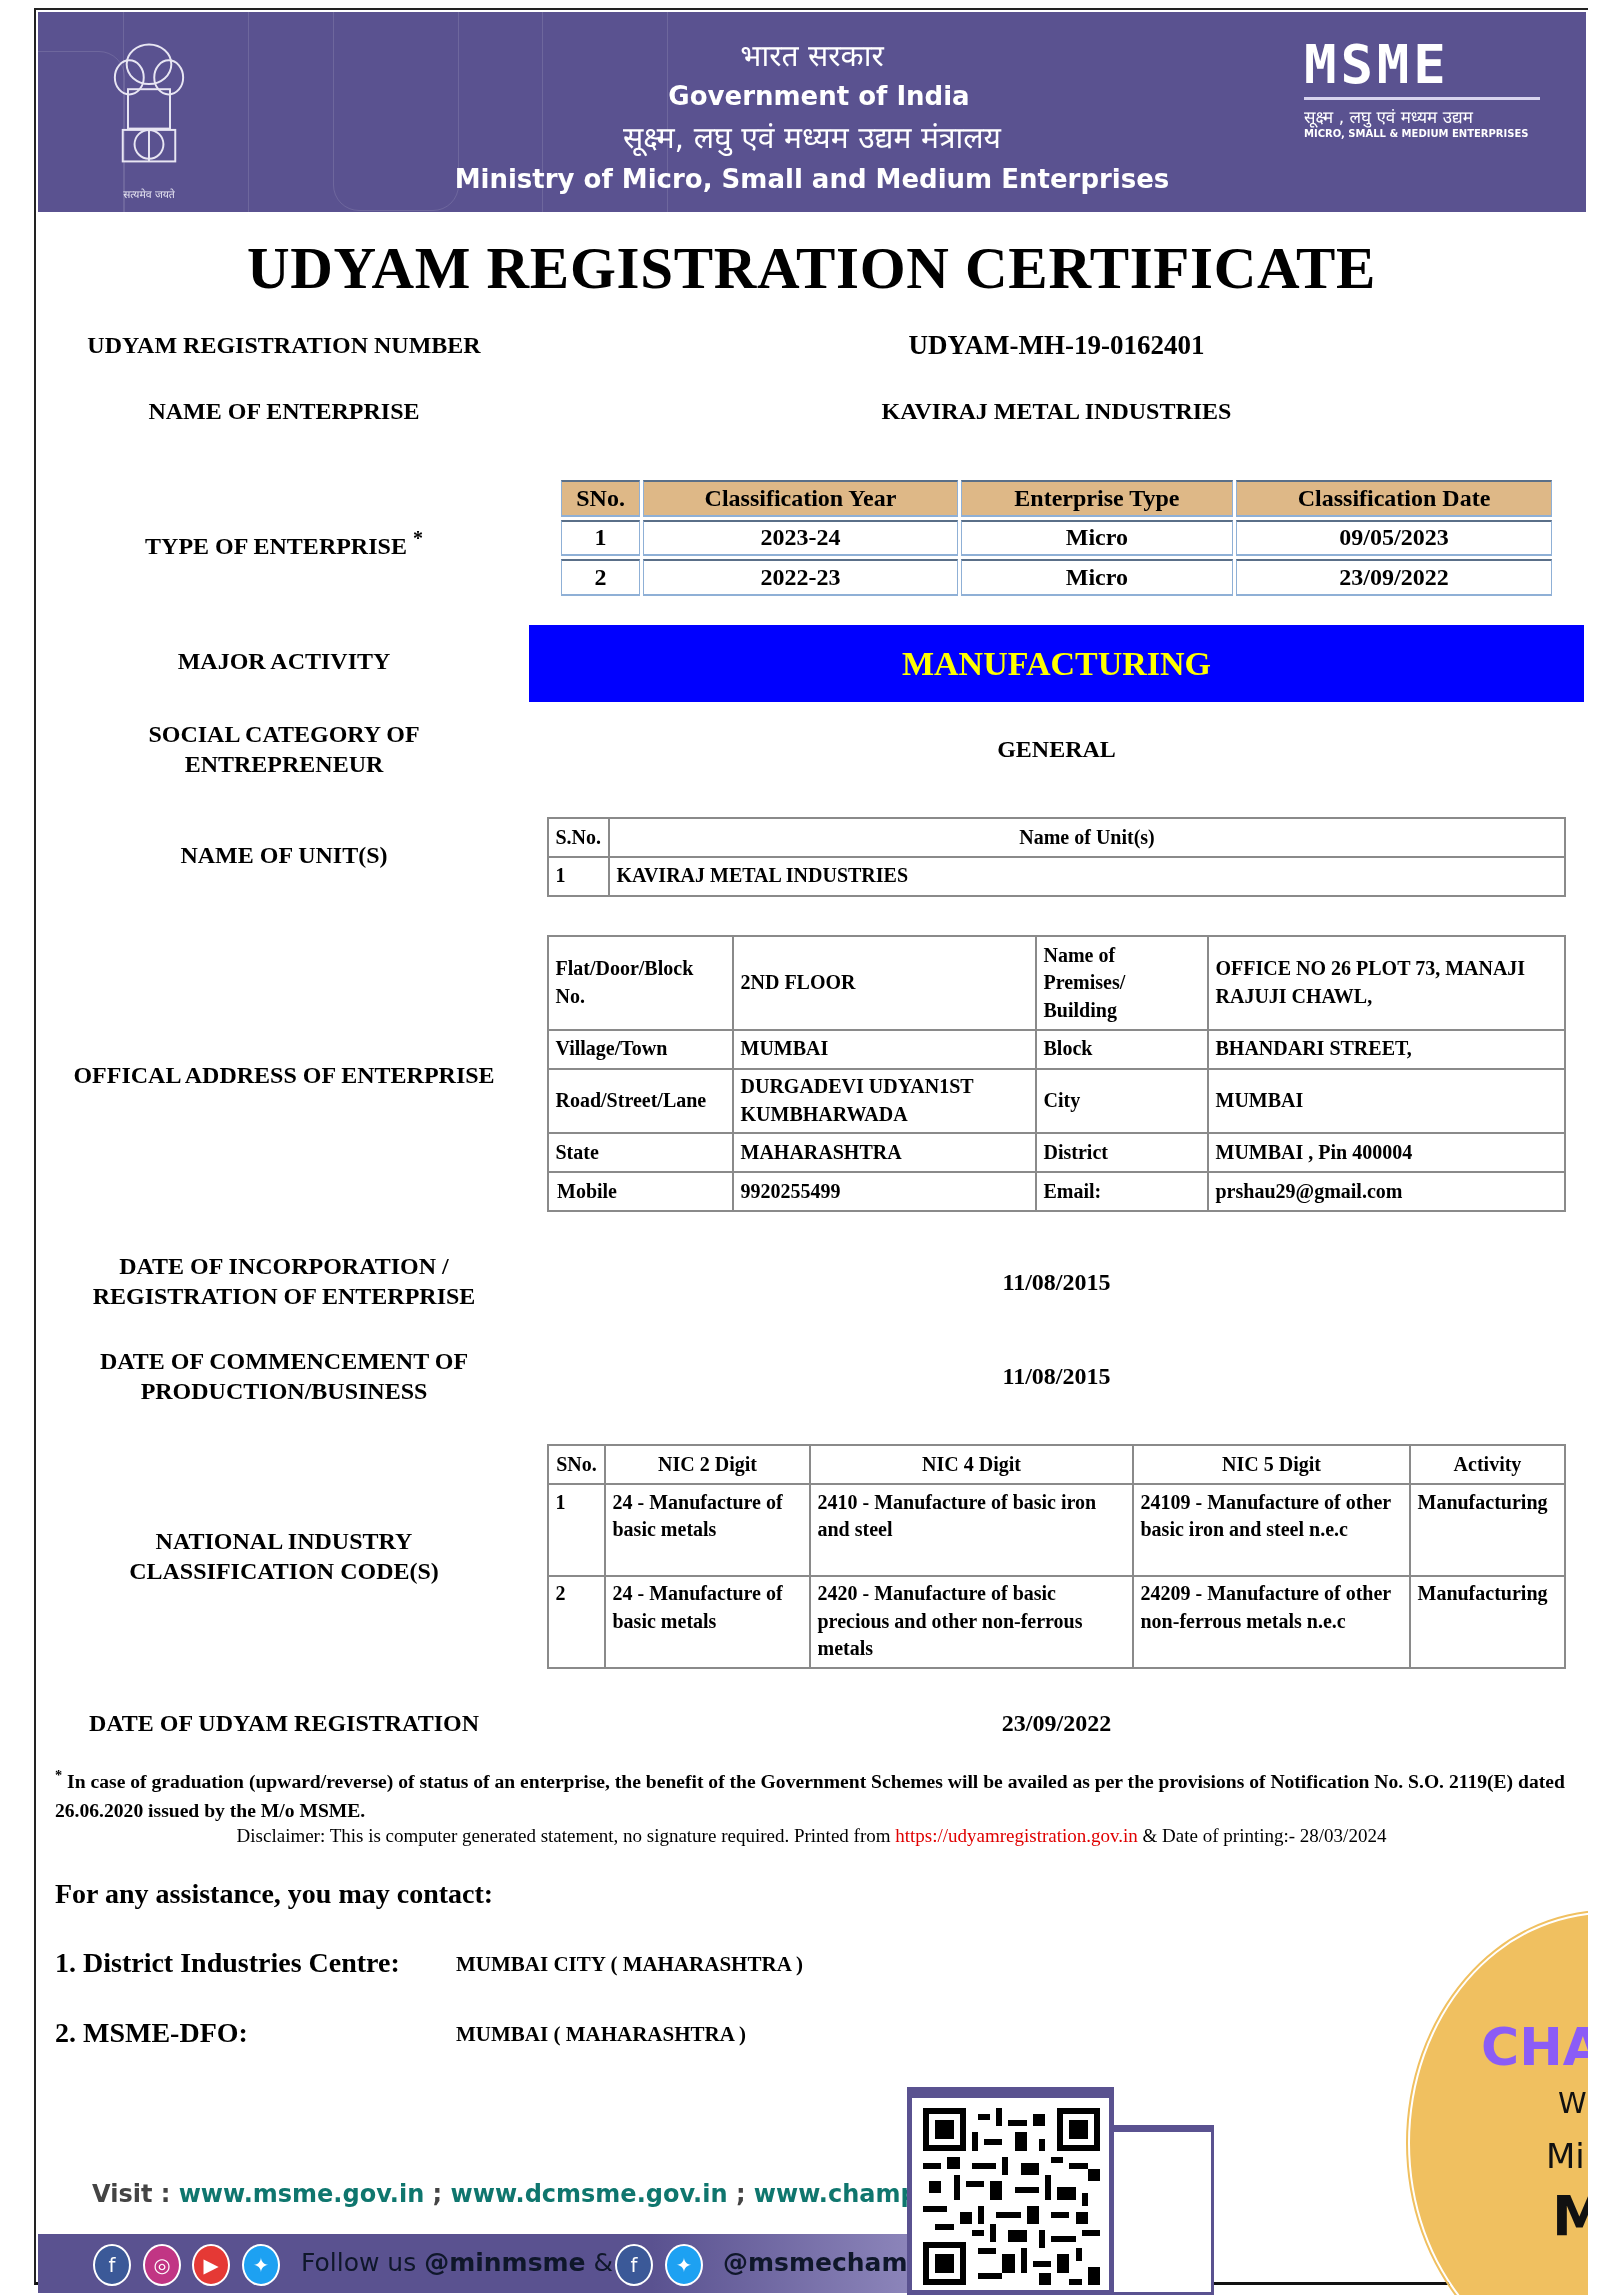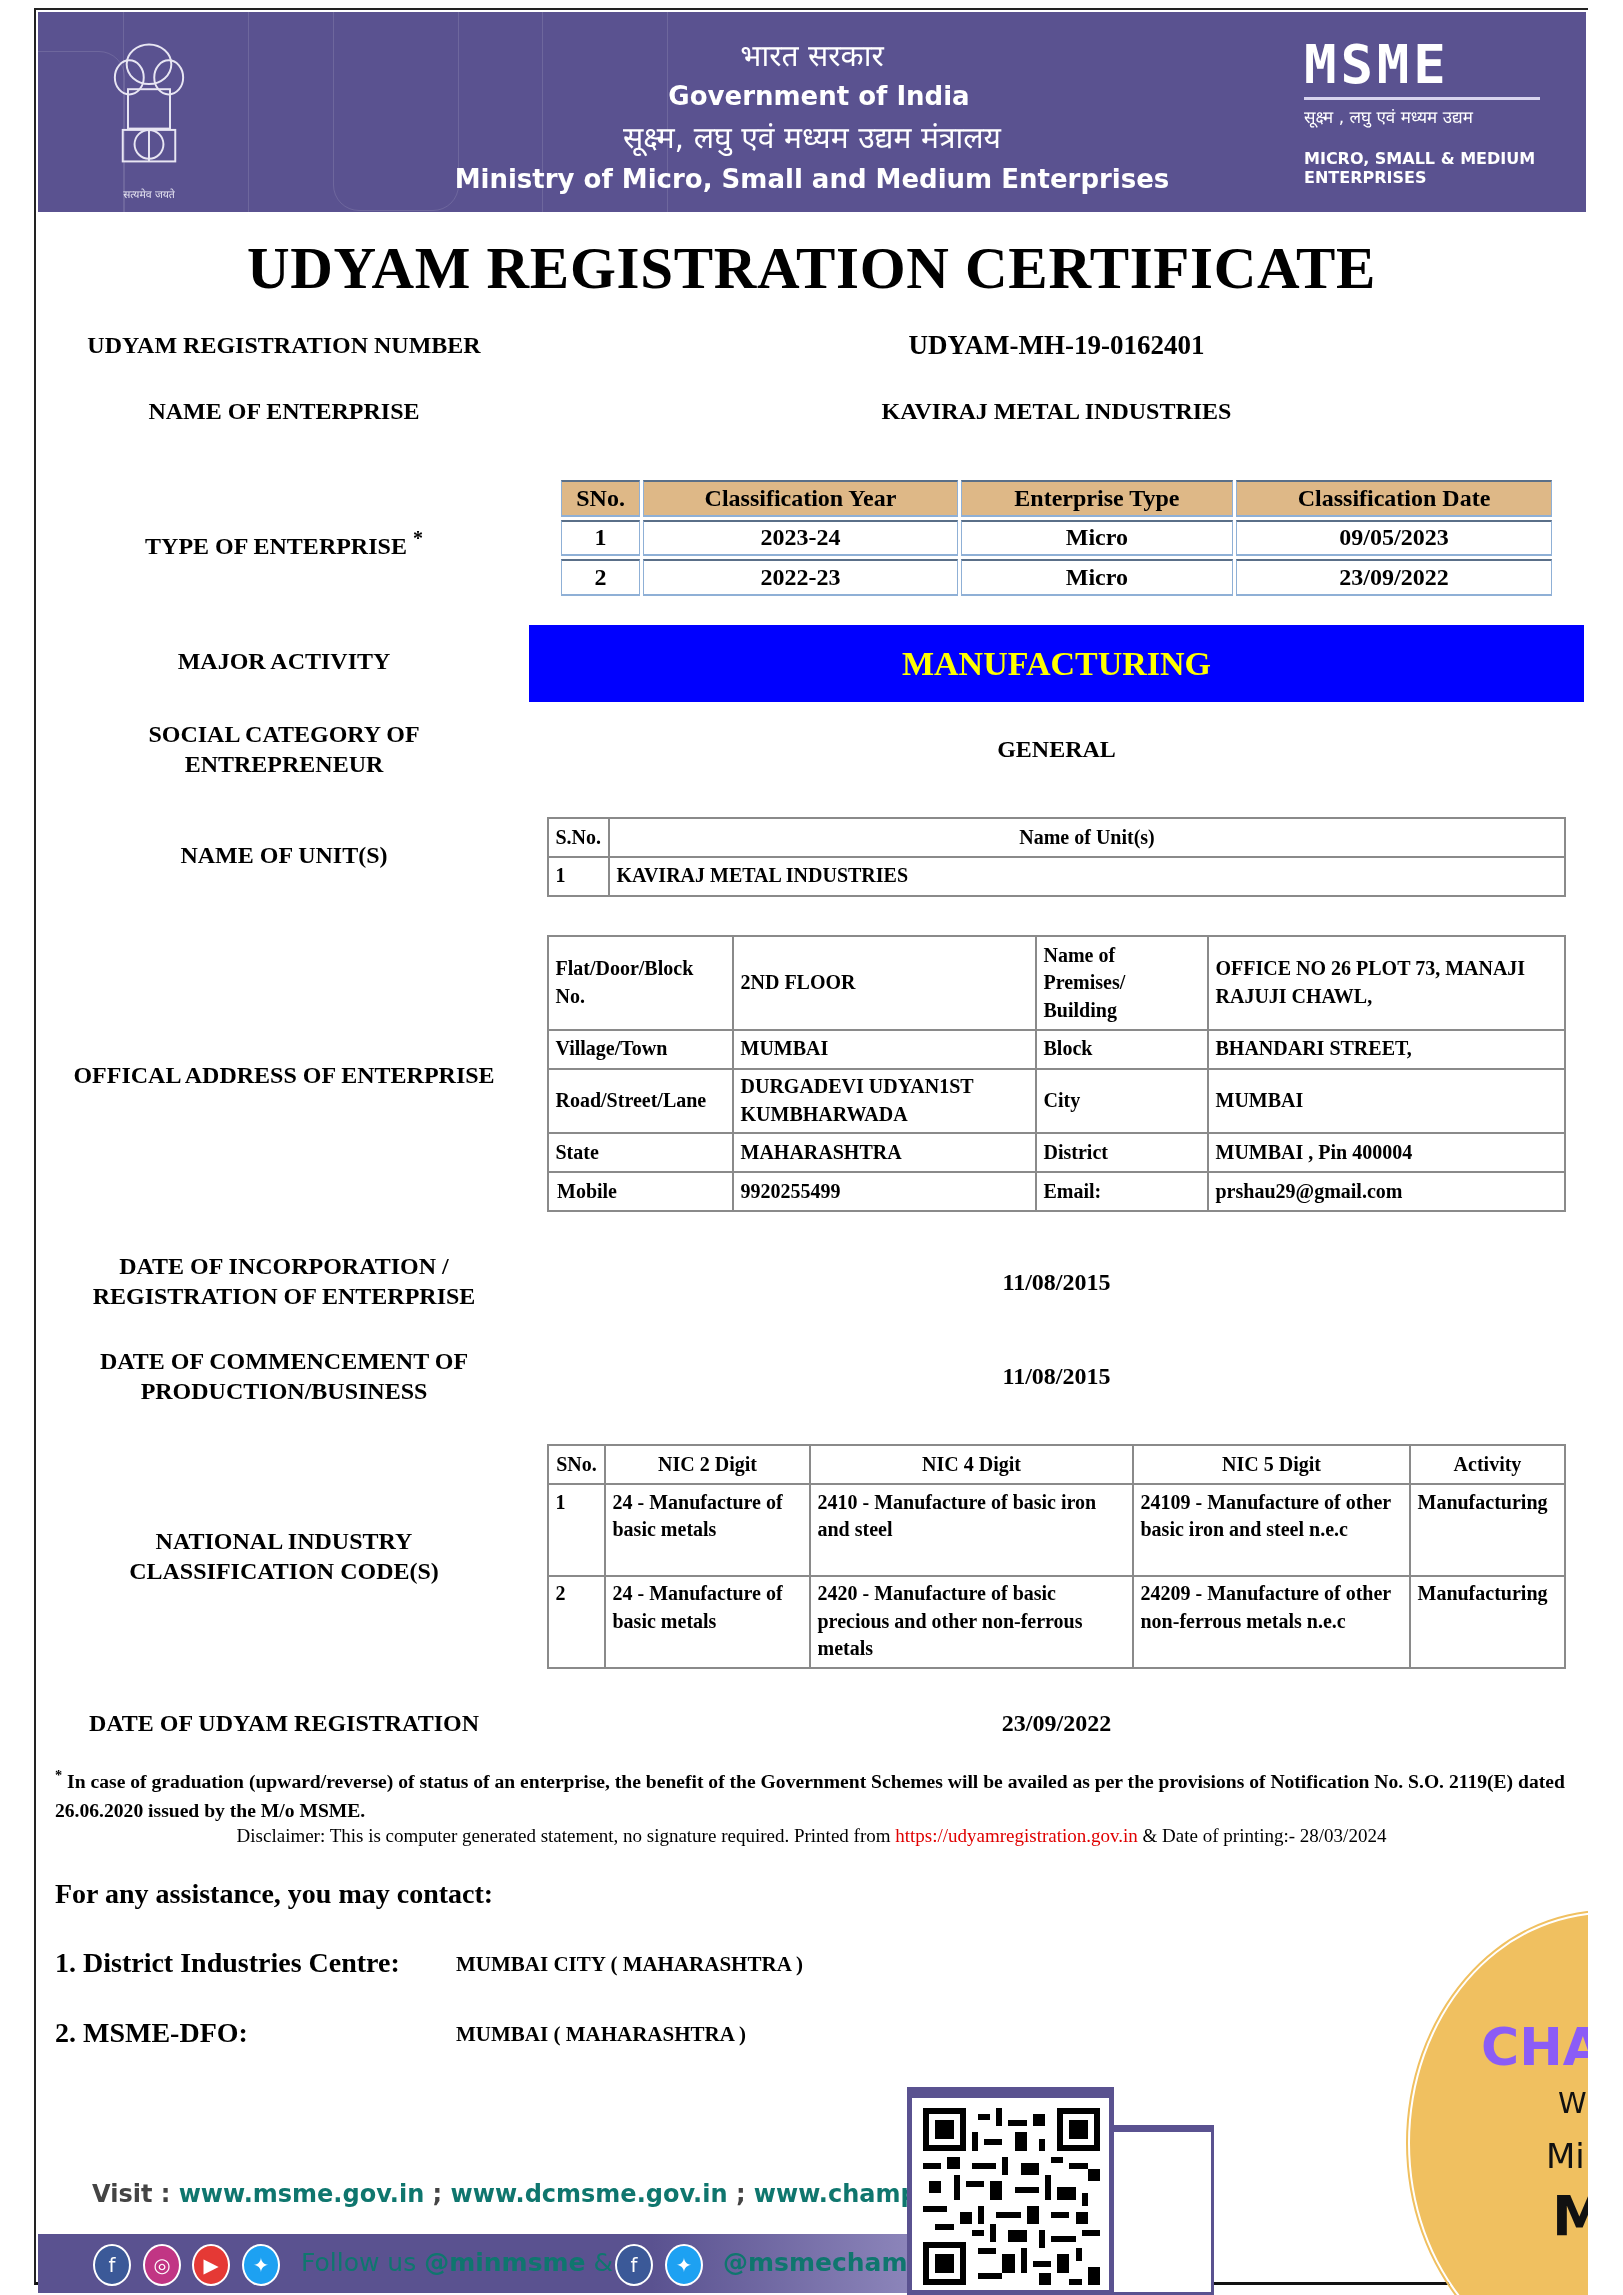--- a/index.html
+++ b/index.html
@@ -15,21 +15,21 @@
                  font-family:"DejaVu Sans", sans-serif; }
   .banner-text .hi1 { font-size:30px; line-height:41px; }
   .banner-text .en1 { font-size:26px; font-weight:bold; line-height:41px;padding-left:14px; }
   .banner-text .hi2 { font-size:30px; line-height:42px; }
   .banner-text .en2 { font-size:26px; font-weight:bold; line-height:41px; }
   .msme-logo { position:absolute; right:46px; top:23.6px; width:236px; color:#fff; text-align:left;
                font-family:"DejaVu Sans", sans-serif; }
   .msme-logo .mark { font-size:54px; font-weight:bold; letter-spacing:3.9px; line-height:59px; font-family:"DejaVu Sans Mono", monospace; }
   .msme-logo .line { height:2.6px; background:#d8d4ee; margin:2.6px 0 5.2px; }
   .msme-logo .hi { font-size:17px; }
-  .msme-logo .en { font-size:16px; font-weight:bold; margin-top:21px; }
+  .msme-logo .en { font-size:10px; font-weight:bold; margin-top:0; }
 
   .title { position:absolute; left:0; width:1623px; top:234px; text-align:center;
            font-size:59px; font-weight:bold; letter-spacing:0.7px; }
   .lbl { position:absolute; text-align:center; font-weight:bold; font-size:24px; line-height:29.5px; }
   .val { position:absolute; text-align:center; font-weight:bold; font-size:24px; line-height:29.5px; }
 
   table { border-collapse:separate; position:absolute; font-family:"Liberation Serif", serif; }
   .cls-table { left:558px; top:477px; width:997px; border-spacing:3.9px; }
   .cls-table td { border:1.3px solid #8fb0d6; border-top:2.6px solid #5a6f88; border-bottom:2.6px solid #8fb0d6;
                   text-align:center; font-weight:bold; font-size:24px; height:30px; padding:1.3px 2.6px; }
@@ -58,21 +58,21 @@
   .contact-val { position:absolute; left:456px; font-size:21px; font-weight:bold; }
 
   .visit { position:absolute; left:92px; top:2180px; font-family:"DejaVu Sans", sans-serif;
            font-size:24px; font-weight:bold; color:#444; white-space:nowrap; }
   .visit .url { color:#0f766e; }
   .footer-bar { position:absolute; left:38px; top:2234px; width:877px; height:59px;
                 background:linear-gradient(90deg,#5a5290 0%,#5a5290 70%,#8d86bb 100%); }
   .social { position:absolute; top:2244px; width:38px; height:42px; border-radius:50%;
             border:2px solid #fff; color:#fff; font-family:"DejaVu Sans", sans-serif;
             font-size:19.6px; display:flex; align-items:center; justify-content:center; box-sizing:border-box; }
-  .follow { position:absolute; top:2248px; font-family:"DejaVu Sans", sans-serif; font-size:25px; color:#0f766e; white-space:nowrap; }
+  .follow { position:absolute; top:2248px; font-family:"DejaVu Sans", sans-serif; font-size:25px; color:#0f172a; white-space:nowrap; }
   .follow b { font-weight:bold; }
   .qr-frame { position:absolute; left:907px; top:2087px; width:207px; height:208px;
               background:#fff; border:5.2px solid #5a5290; border-top-width:11.8px; box-sizing:border-box; }
   .qr-frame2 { position:absolute; left:1114px; top:2125px; width:100px; height:170px;
                background:#fff; border:3.9px solid #5a5290; border-top-width:7.9px; border-left:none; box-sizing:border-box; }
   .qr { position:absolute; left:923px; top:2108px; width:177px; height:177px; }
   .champ { position:absolute; left:1408px; top:1912px; width:393px; height:458px; border-radius:50%;
            background:#f0c060; border:2.6px solid #fff; outline:2px solid #f0c060; }
   .champ-text { position:absolute; left:1481px; top:2017px; font-family:"DejaVu Sans", sans-serif;
                 font-weight:bold; color:#8b5cf6; font-size:52px; }

